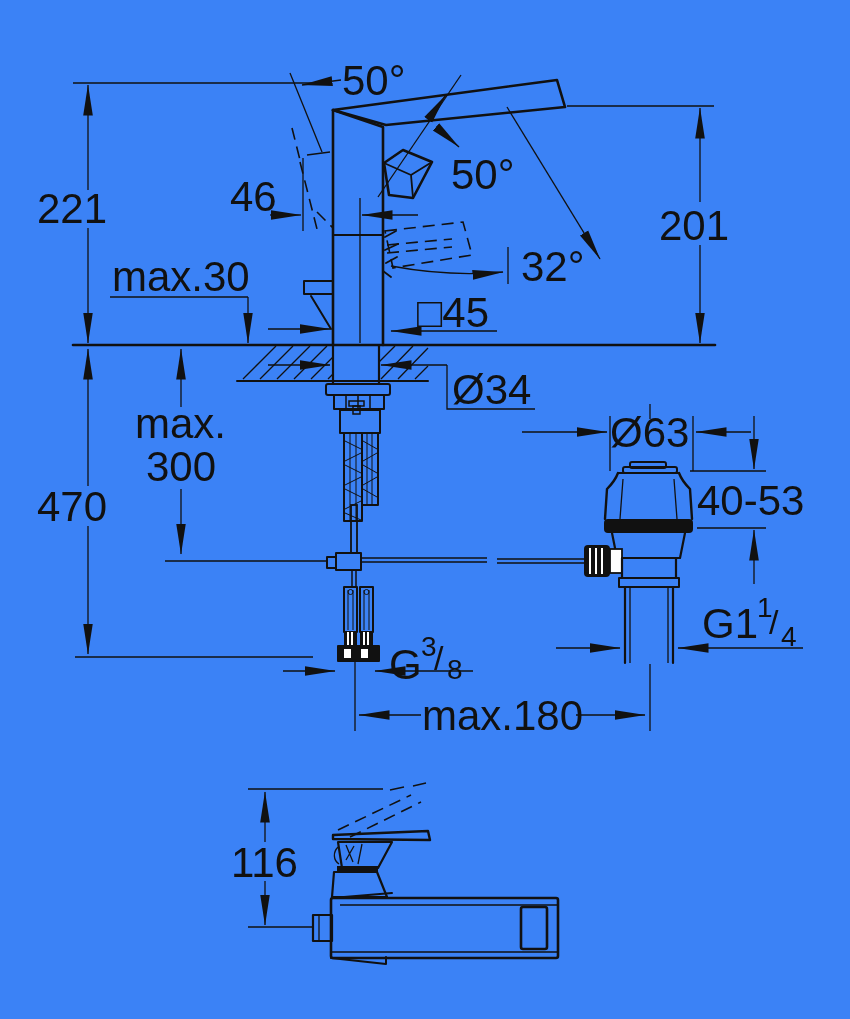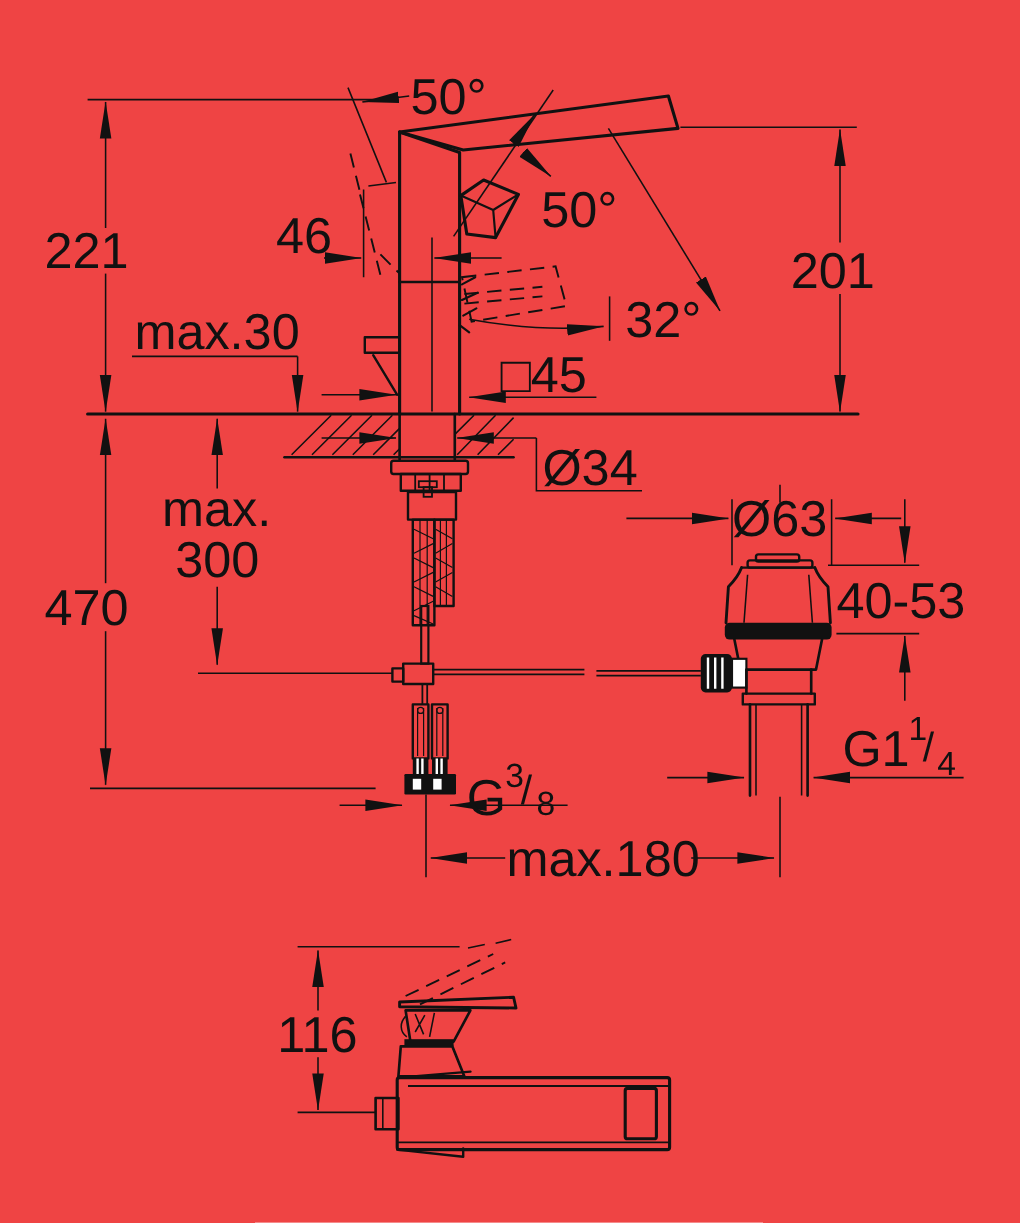--- a/index.html
+++ b/index.html
@@ -1,16 +1,16 @@
 <!DOCTYPE html>
 <html><head>
 <meta charset="utf-8">
 <style>
   html,body{margin:0;padding:0;background:#fff;}
-  #canvas{position:relative;width:850px;height:1019px;background:#ef4444;overflow:hidden;}
+  #canvas{position:relative;width:850px;height:1019px;background:#3b82f6;overflow:hidden;}
   svg{display:block;}
   text{font-family:"Liberation Sans","DejaVu Sans",sans-serif;fill:#111;}
   .t42{font-size:42px;}
   .t28{font-size:28px;}
   .t34{font-size:34px;}
   .thick{stroke:#111;stroke-width:2.6;fill:none;stroke-linecap:round;stroke-linejoin:round;}
   .w24{stroke:#111;stroke-width:2.4;fill:none;stroke-linecap:round;stroke-linejoin:round;}
   .w22{stroke:#111;stroke-width:2.2;fill:none;stroke-linecap:round;stroke-linejoin:round;}
   .w2{stroke:#111;stroke-width:2;fill:none;stroke-linecap:round;stroke-linejoin:round;}
   .w18{stroke:#111;stroke-width:1.8;fill:none;stroke-linecap:round;}

